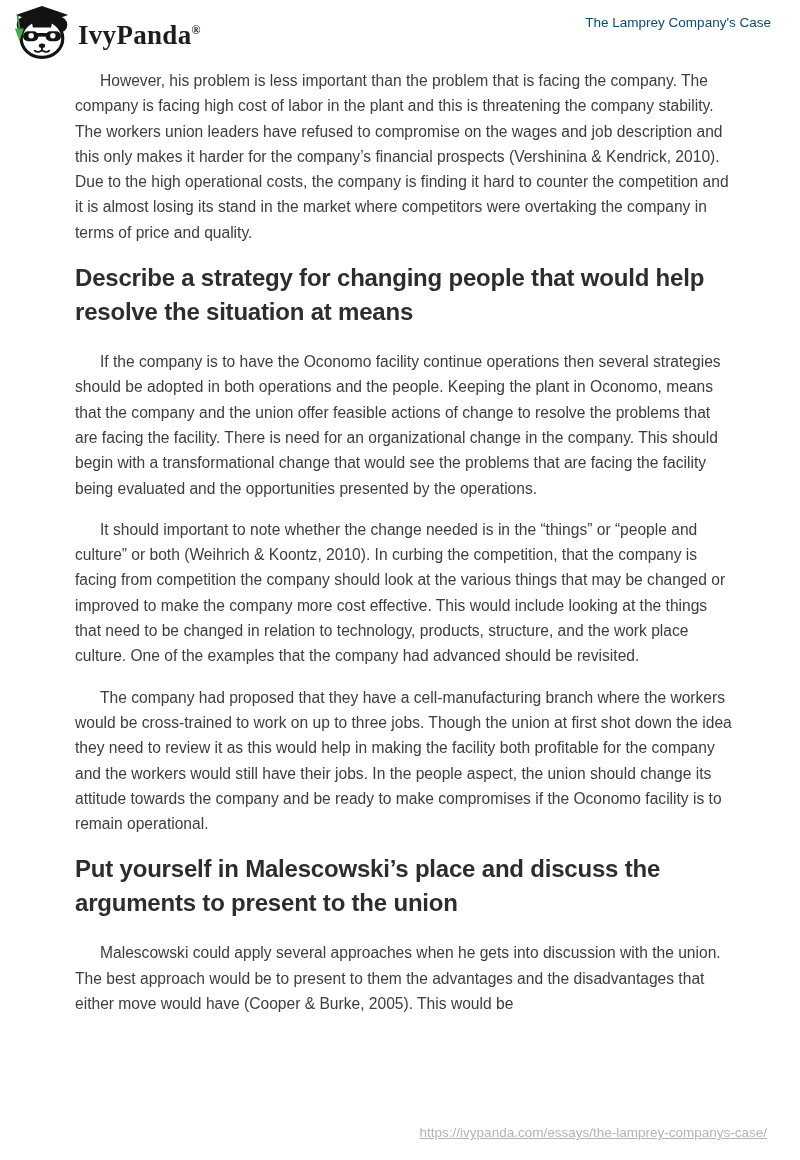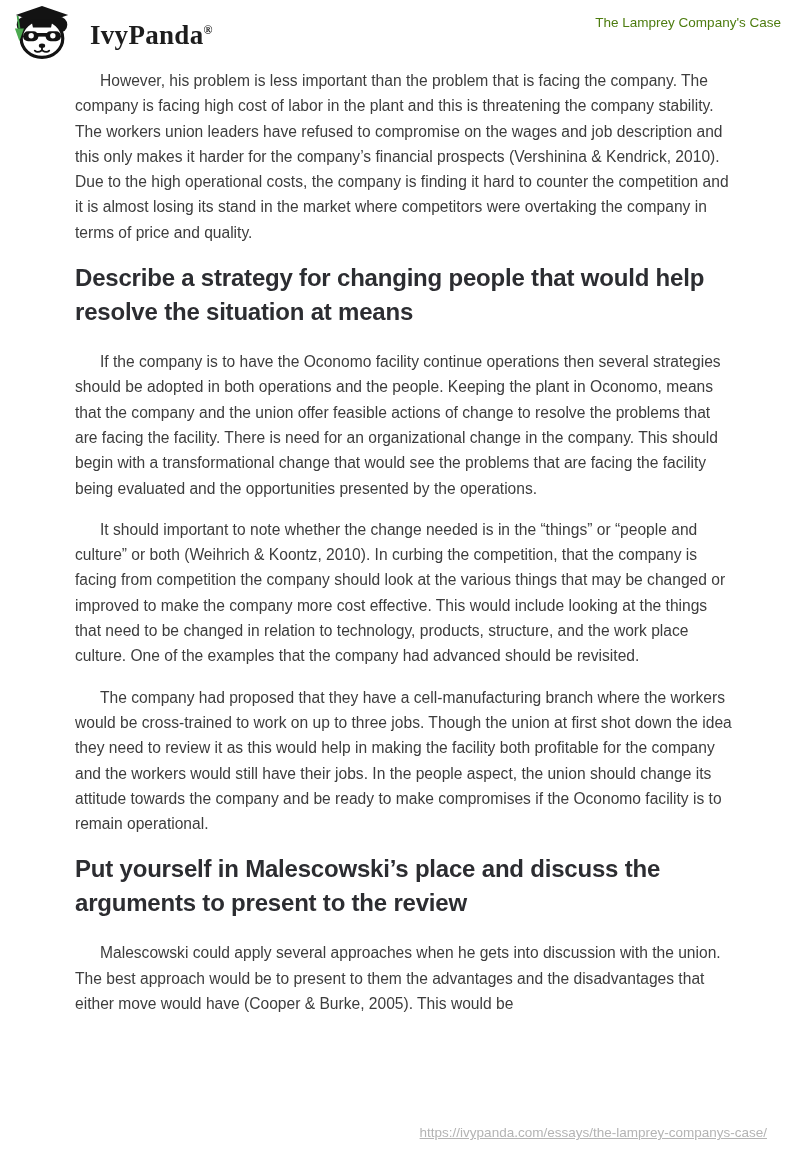--- a/index.html
+++ b/index.html
@@ -11,37 +11,37 @@
     font-family: "Liberation Sans", sans-serif;
     overflow: hidden;
   }
   
   .logo {
     position: absolute;
     left: 13px;
     top: 5px;
     display: flex;
     align-items: center;
-    gap: 19px;
+    gap: 7px;
   }
   .logo-text {
     font-family: "Liberation Serif", serif;
     font-weight: 700;
     font-size: 27px;
     color: #1d1d1d;
     letter-spacing: 0.3px;
     line-height: 1;
   }
   .logo-text sup { font-size: 12px; font-weight: 700; }
   .doc-title {
     position: absolute;
-    right: 19px;
+    right: 29px;
     top: 15px;
     font-size: 13.5px;
-    color: #4d7c0f;
+    color: #0c4a6e;
   }
   
   .body-content {
     position: absolute;
     left: 75px;
     top: 68px;
     width: 660px;
   }
   .body-content p.paragraph {
     font-size: 15.6px;
@@ -103,19 +103,19 @@
     </div>
     <div class="doc-title">The Lamprey Company's Case</div>
   </div>
 
   <main class="body-content">
       <p class="paragraph">However, his problem is less important than the problem that is facing the company. The company is facing high cost of labor in the plant and this is threatening the company stability. The workers union leaders have refused to compromise on the wages and job description and this only makes it harder for the company’s financial prospects (Vershinina &amp; Kendrick, 2010). Due to the high operational costs, the company is finding it hard to counter the competition and it is almost losing its stand in the market where competitors were overtaking the company in terms of price and quality.</p>
       <h2 class="heading">Describe a strategy for changing people that would help resolve the situation at means</h2>
       <p class="paragraph">If the company is to have the Oconomo facility continue operations then several strategies should be adopted in both operations and the people. Keeping the plant in Oconomo, means that the company and the union offer feasible actions of change to resolve the problems that are facing the facility. There is need for an organizational change in the company. This should begin with a transformational change that would see the problems that are facing the facility being evaluated and the opportunities presented by the operations.</p>
       <p class="paragraph">It should important to note whether the change needed is in the “things” or “people and culture” or both (Weihrich &amp; Koontz, 2010). In curbing the competition, that the company is facing from competition the company should look at the various things that may be changed or improved to make the company more cost effective. This would include looking at the things that need to be changed in relation to technology, products, structure, and the work place culture. One of the examples that the company had advanced should be revisited.</p>
       <p class="paragraph">The company had proposed that they have a cell-manufacturing branch where the workers would be cross-trained to work on up to three jobs. Though the union at first shot down the idea they need to review it as this would help in making the facility both profitable for the company and the workers would still have their jobs. In the people aspect, the union should change its attitude towards the company and be ready to make compromises if the Oconomo facility is to remain operational.</p>
-      <h2 class="heading">Put yourself in Malescowski’s place and discuss the arguments to present to the review</h2>
+      <h2 class="heading">Put yourself in Malescowski’s place and discuss the arguments to present to the union</h2>
       <p class="paragraph">Malescowski could apply several approaches when he gets into discussion with the union. The best approach would be to present to them the advantages and the disadvantages that either move would have (Cooper &amp; Burke, 2005). This would be</p>
     </main>
 
   <div class="footer-url">https://ivypanda.com/essays/the-lamprey-companys-case/</div>
 
 </div>
 
 </body></html>

